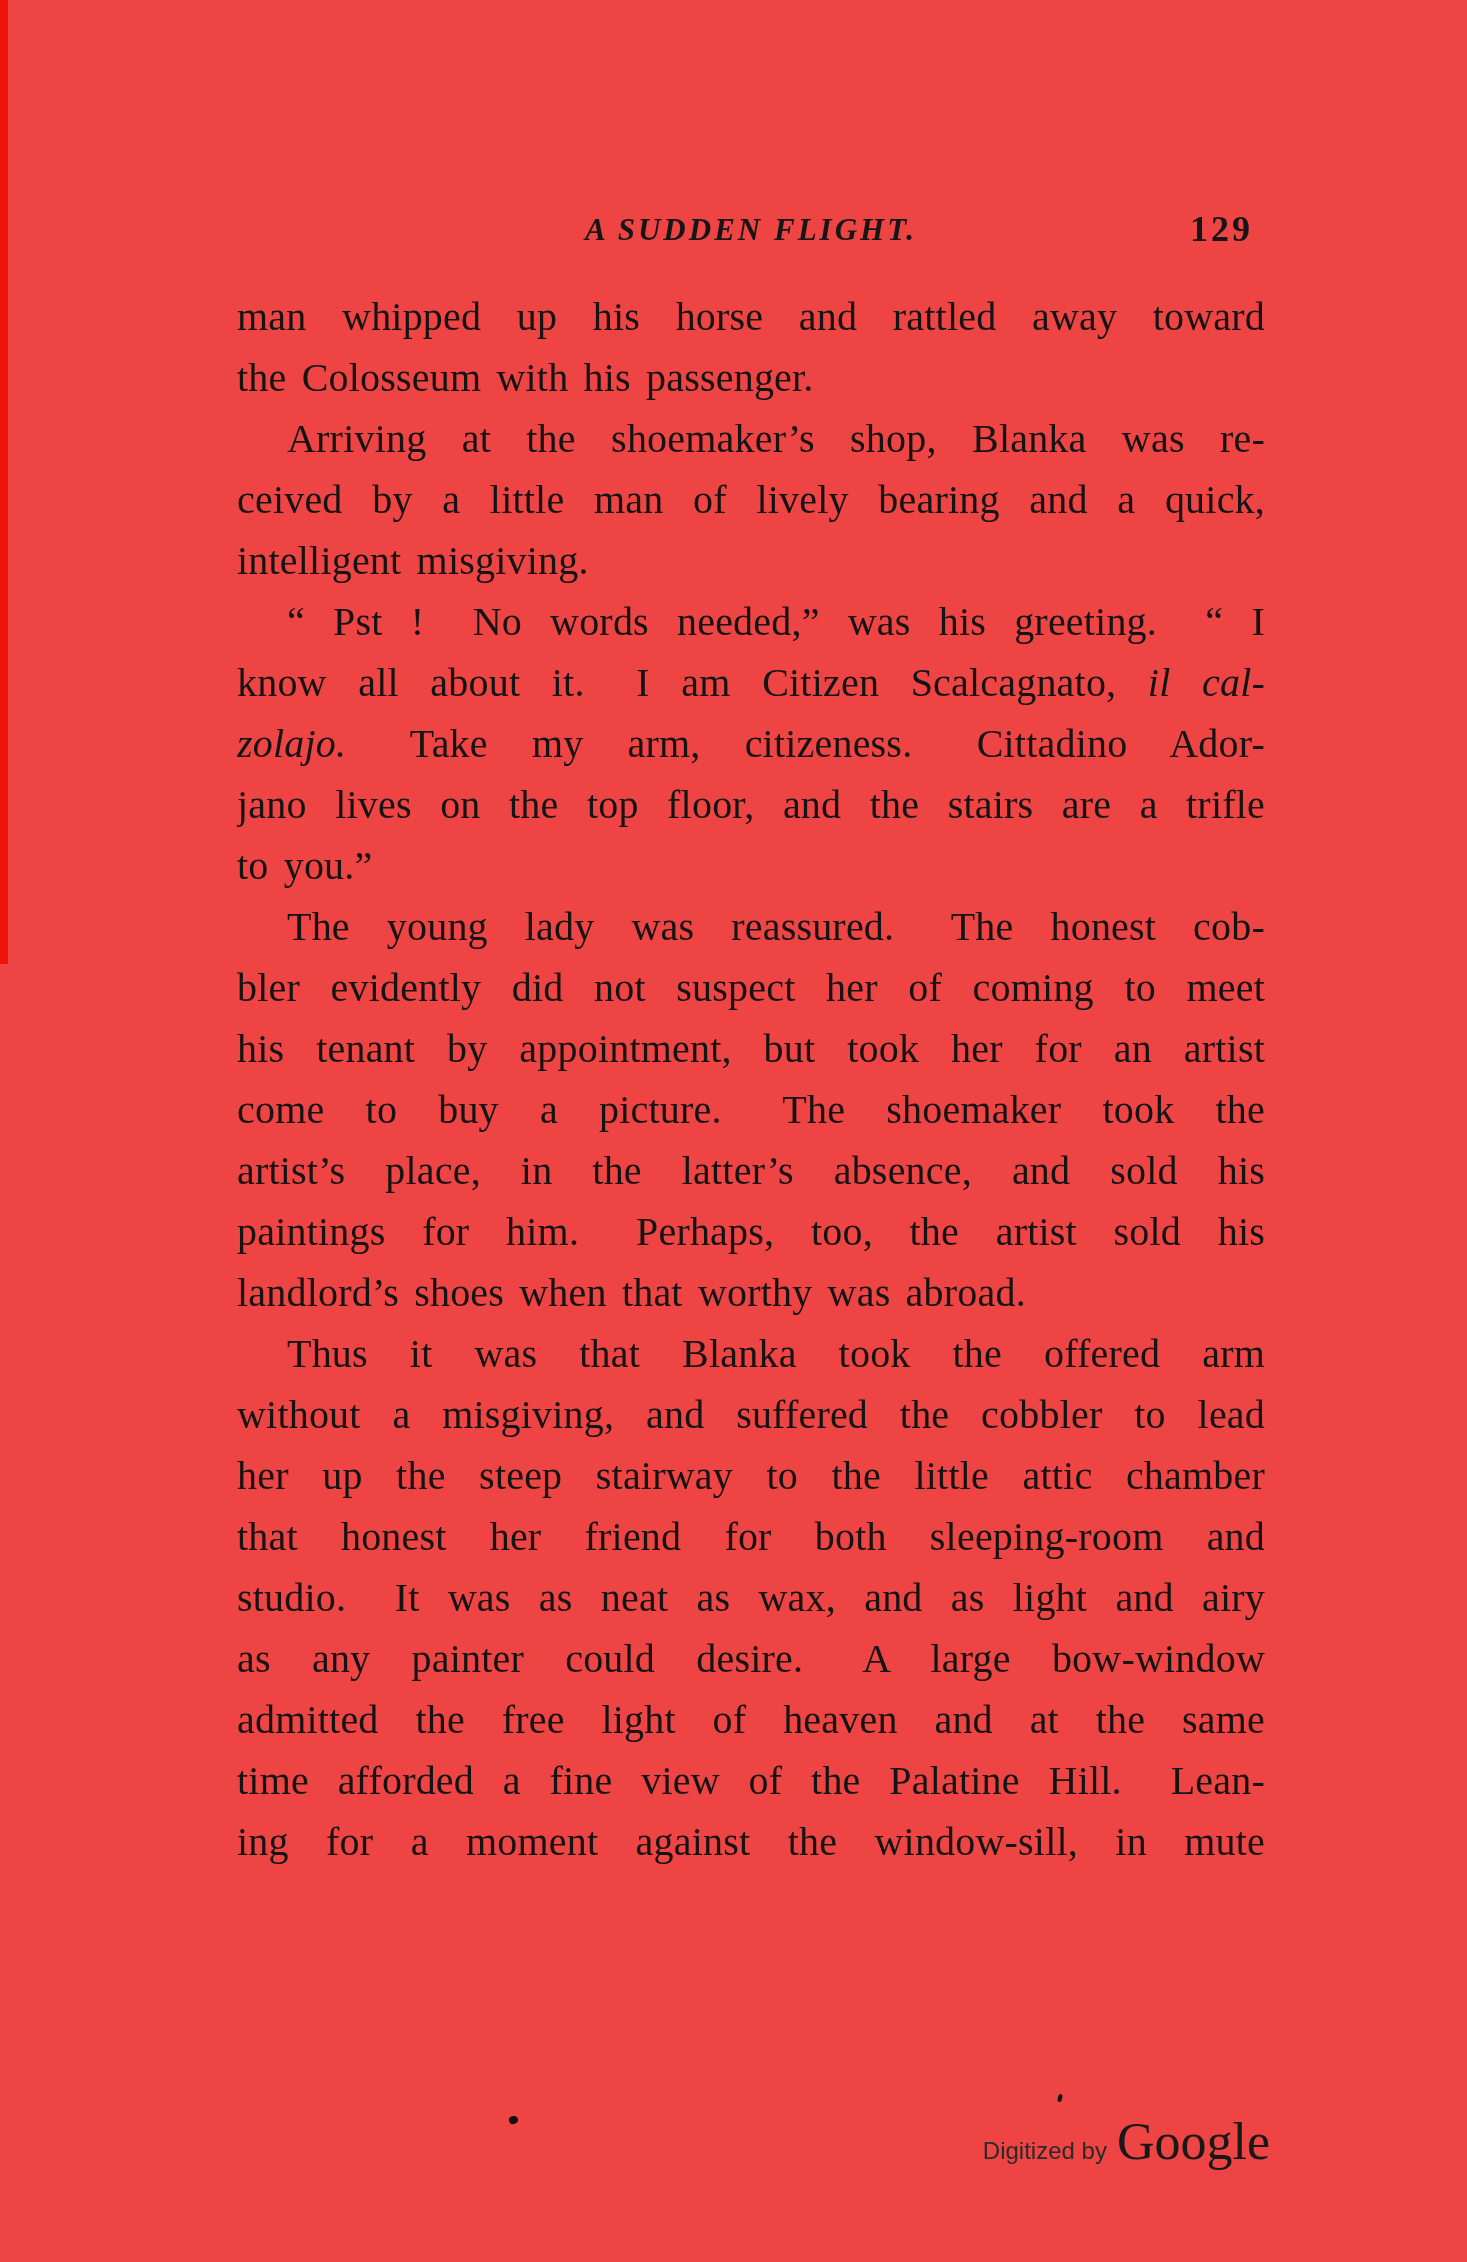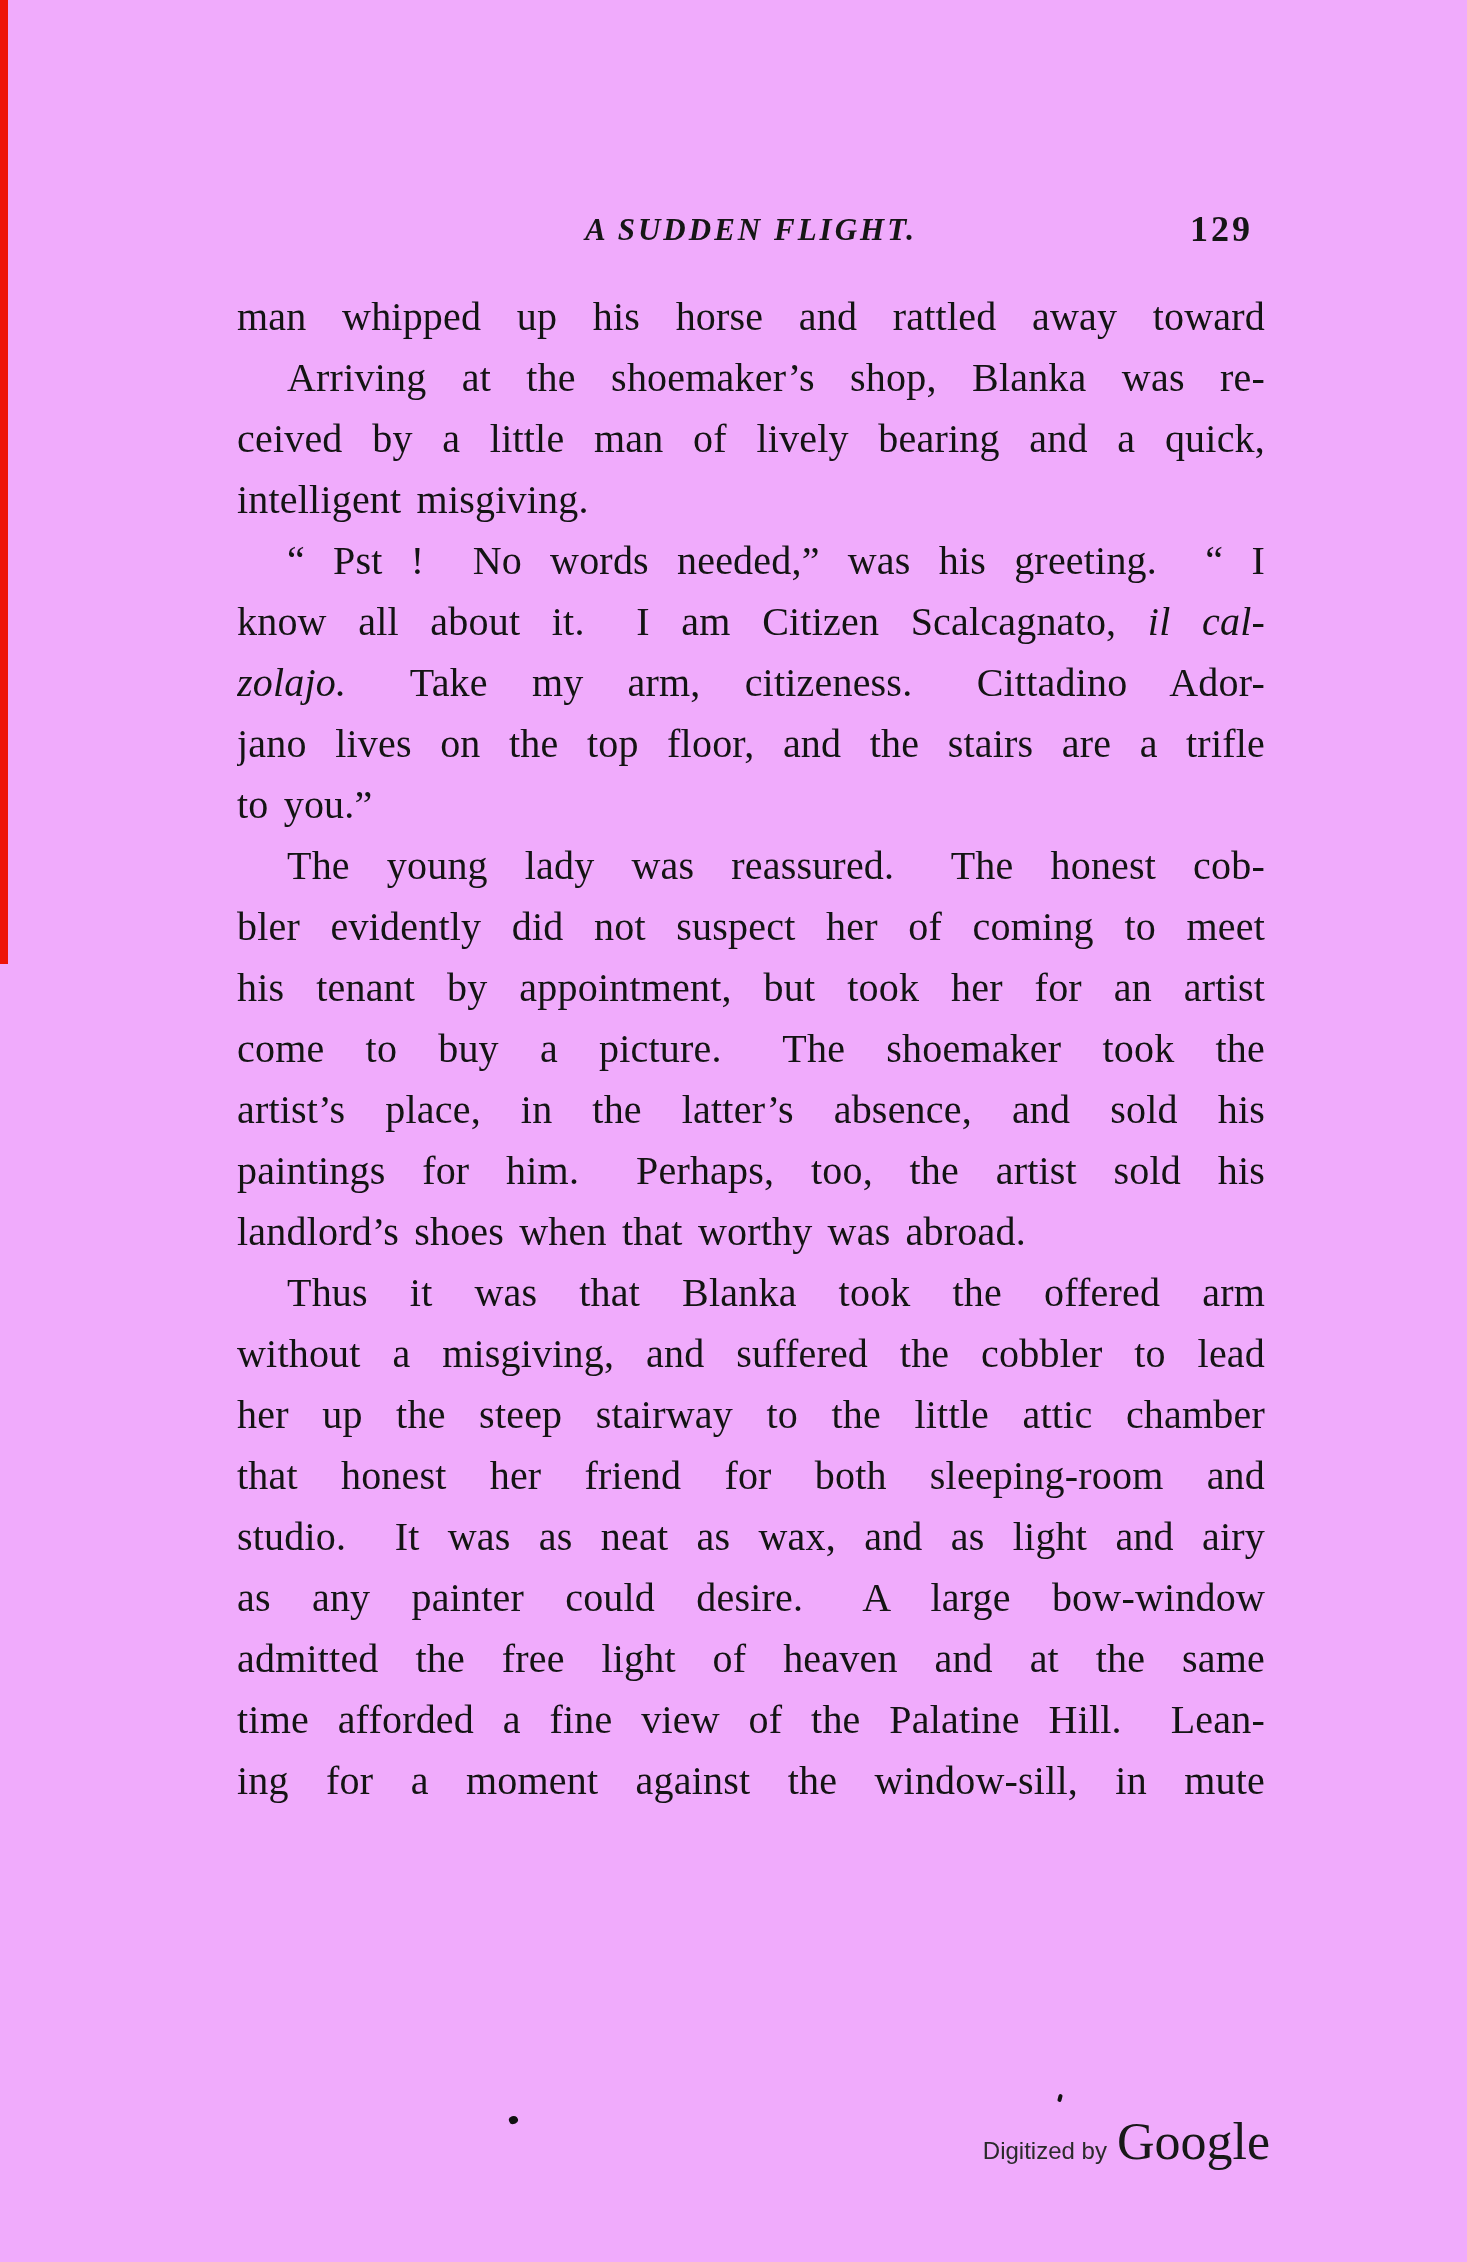--- a/index.html
+++ b/index.html
@@ -2,21 +2,21 @@
 <html><head>
 <meta charset="utf-8">
 <style>
   html, body { margin: 0; padding: 0; }
   body { width: 1467px; height: 2262px; background: #ffffff; }
 
   .page {
     position: relative;
     width: 1467px;
     height: 2262px;
-    background: #f0abfc;
+    background: #ef4444;
     overflow: hidden;
     font-family: "Liberation Serif", "DejaVu Serif", serif;
     color: #141414;
   }
 
   
   .red-edge {
     position: absolute;
     left: 0; top: 0;
     width: 8px; height: 964px;
@@ -110,20 +110,21 @@
   <div class="red-edge" style="background: rgb(238, 20, 8);"></div>
 
   <div class="header-row">
     <span class="running-title">A SUDDEN FLIGHT.</span>
     <span class="page-number">129</span>
   </div>
 
   <div class="text-block">
 
   <div class="line j"><span>man whipped up his horse and rattled away toward</span></div>
+      <div class="line"><span>the Colosseum with his passenger.</span></div>
       <div class="line j ind"><span>Arriving at the shoemaker’s shop, Blanka was re-</span></div>
       <div class="line j"><span>ceived by a little man of lively bearing and a quick,</span></div>
       <div class="line"><span>intelligent misgiving.</span></div>
       <div class="line j ind"><span>“ Pst !  No words needed,” was his greeting.  “ I</span></div>
       <div class="line j"><span>know all about it.  I am Citizen Scalcagnato, </span><span class="it">il cal-</span></div>
       <div class="line j"><span class="it">zolajo.</span><span>  Take my arm, citizeness.  Cittadino Ador-</span></div>
       <div class="line j"><span>jano lives on the top floor, and the stairs are a trifle</span></div>
       <div class="line"><span>to you.”</span></div>
       <div class="line j ind"><span>The young lady was reassured.  The honest cob-</span></div>
       <div class="line j"><span>bler evidently did not suspect her of coming to meet</span></div>

